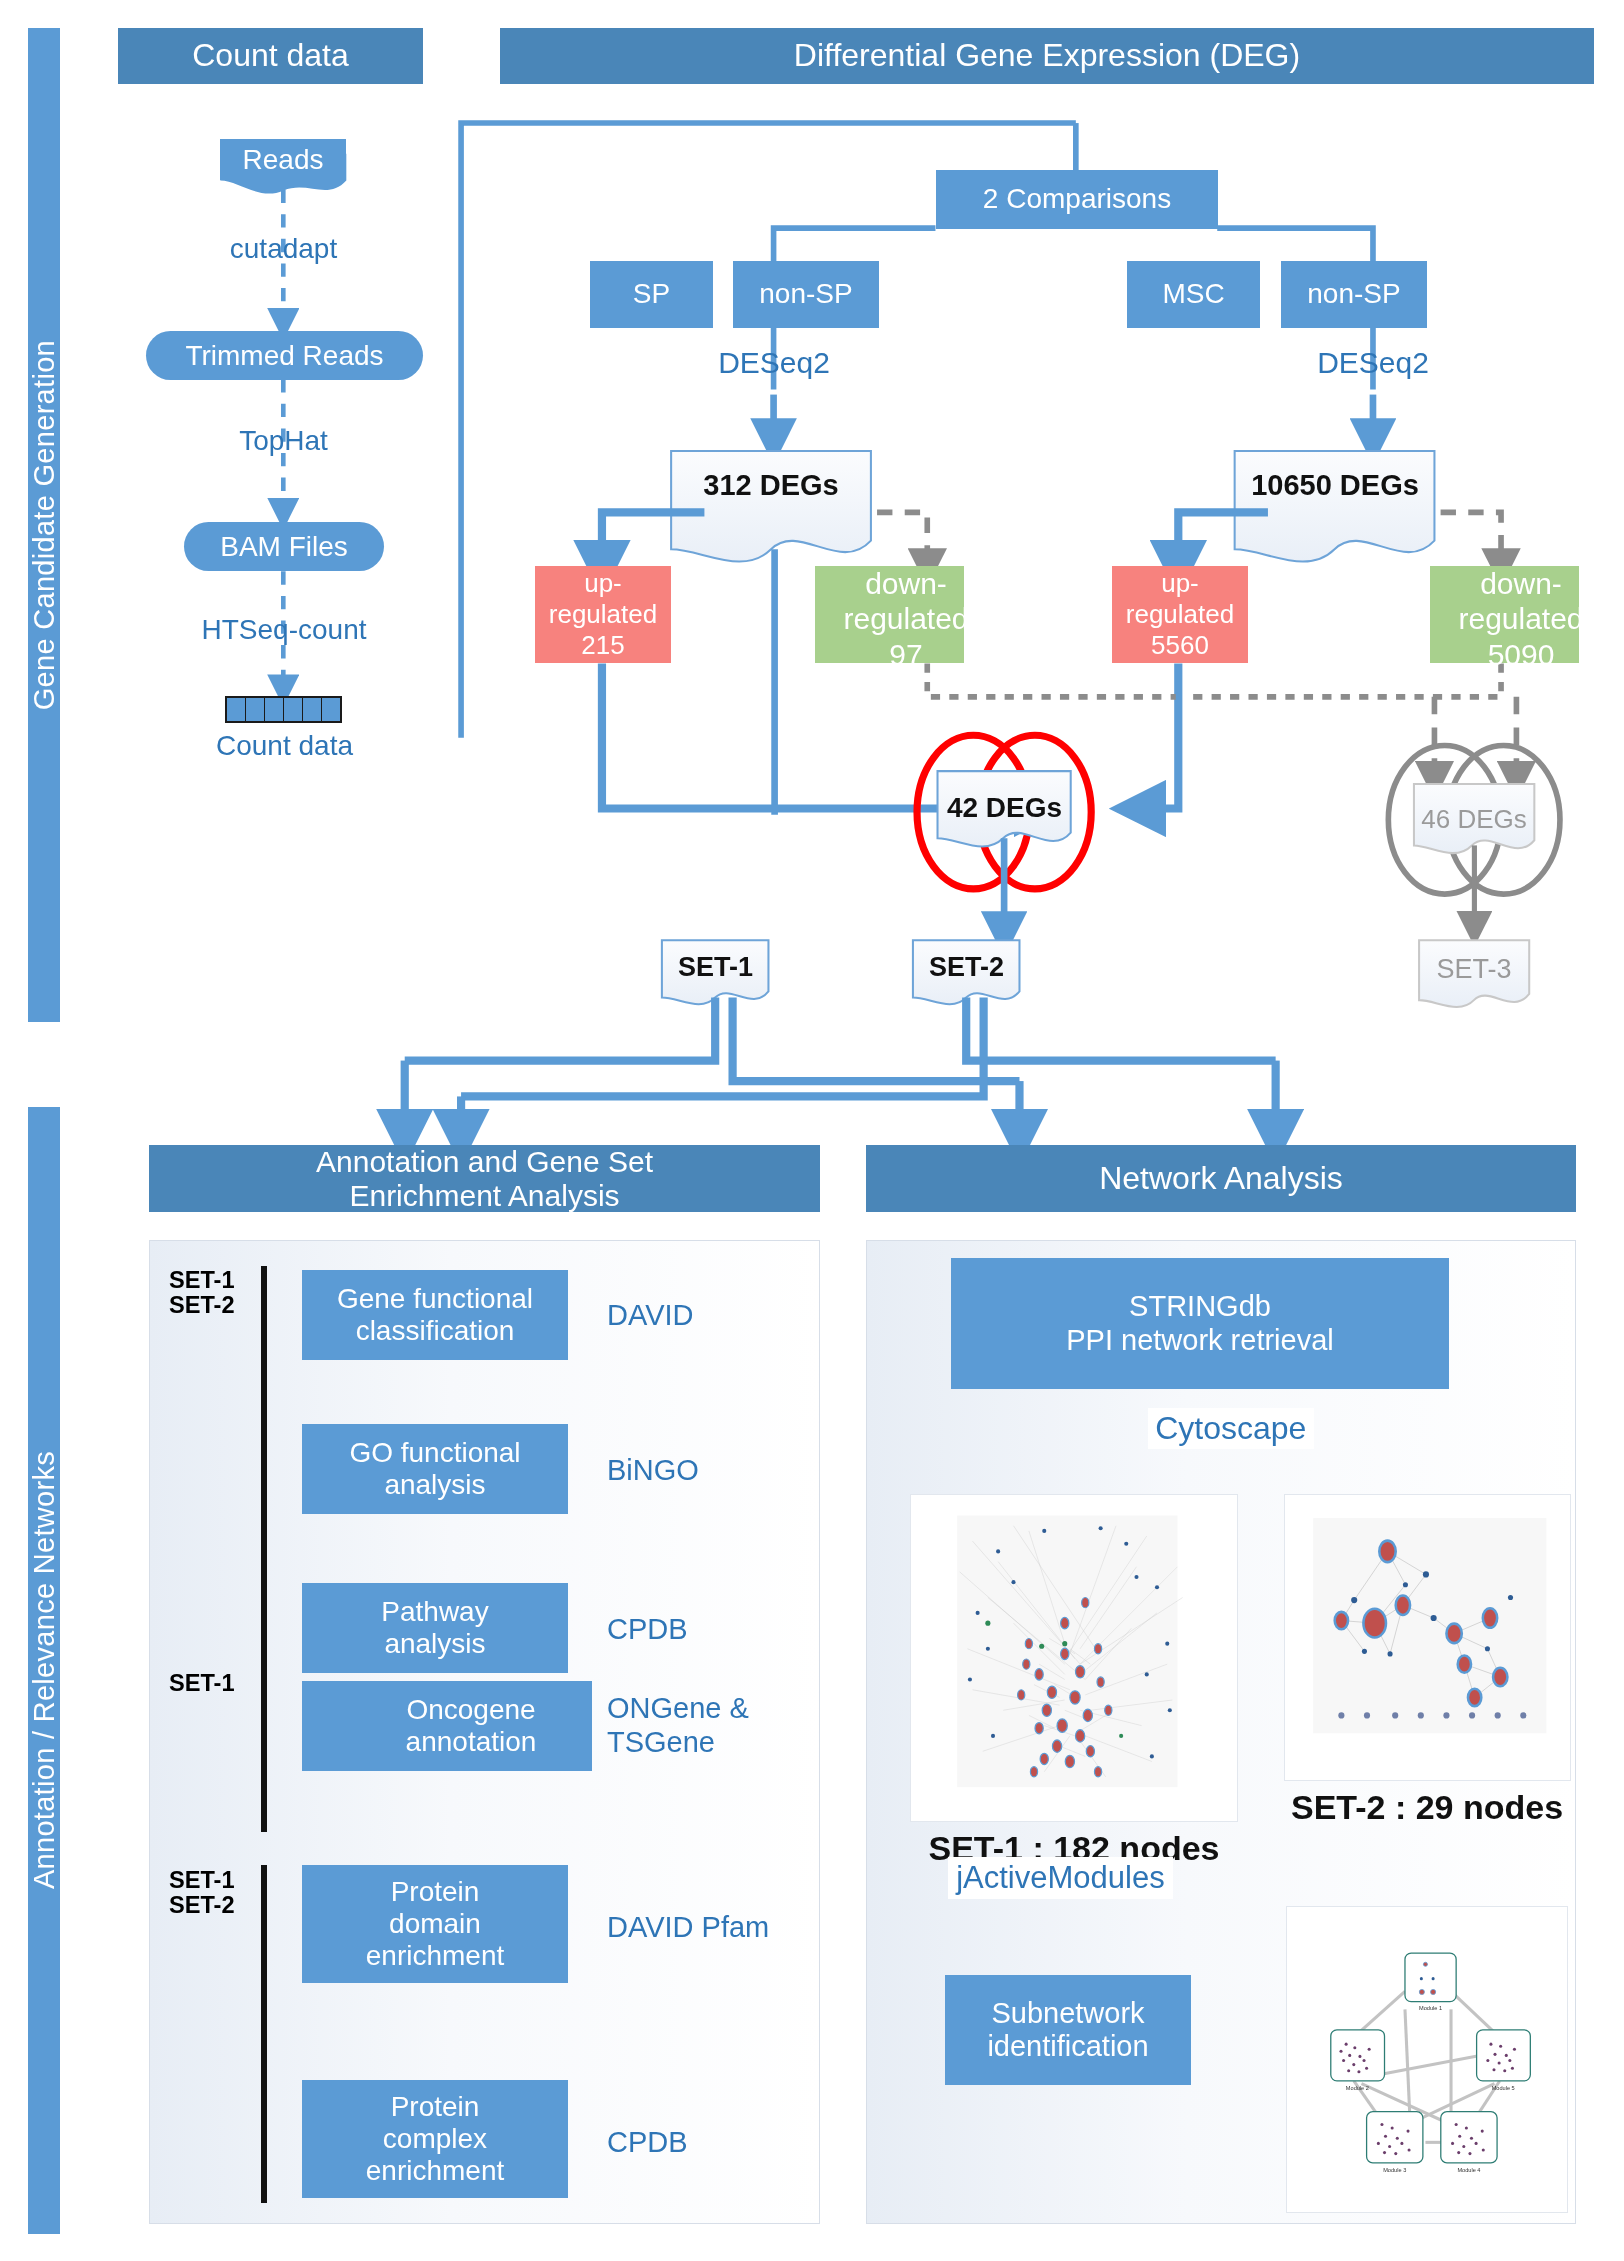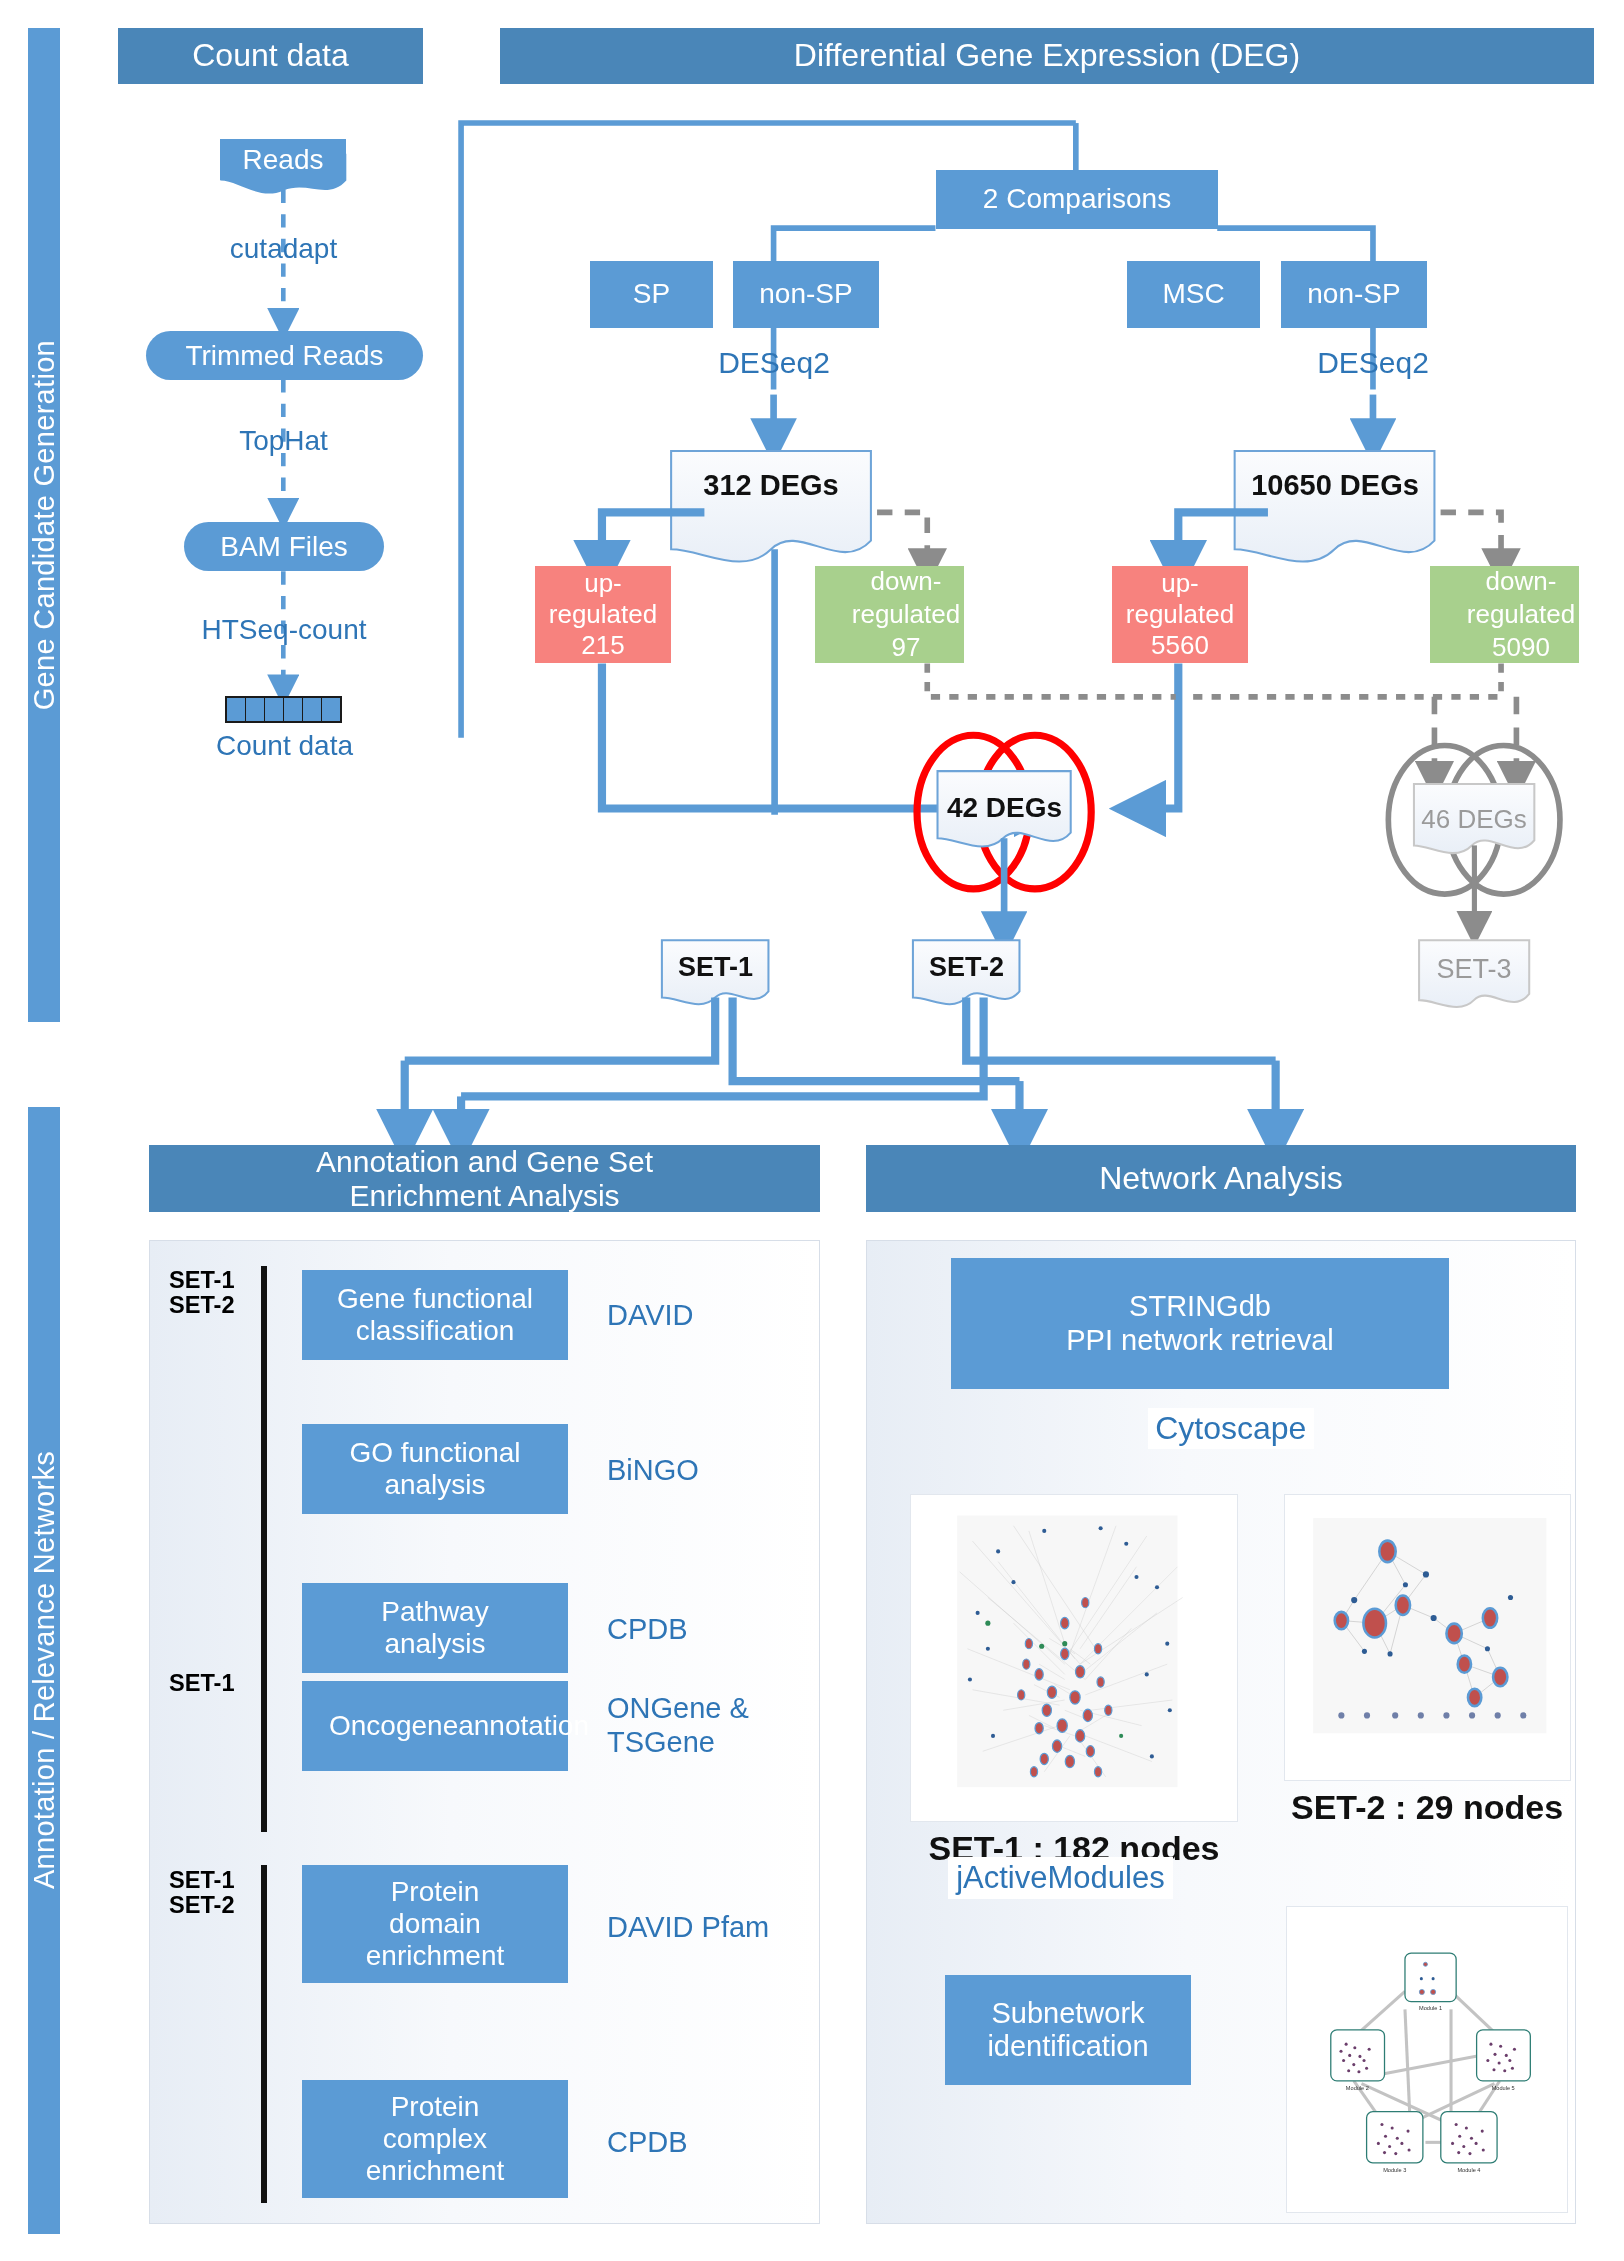--- a/index.html
+++ b/index.html
@@ -64,22 +64,22 @@
   .lbl.big { font-size: 30px; }
 
   
   .upreg {
     background:#F7827E; color:#fff;
     display:flex; align-items:center; justify-content:center;
     text-align:center; font-size:26px; line-height:1.18;
   }
   .downreg {
     background:#A8D08D; color:#fff;
-    display:flex; align-items:center; justify-content:space-between;
-    text-align:center; font-size:26px; line-height:1.18;padding-left:33px;
+    display:flex; align-items:center; justify-content:flex-start;
+    text-align:center; font-size:30px; line-height:1.18;padding-left:33px;
   }
 
   
   .panel {
     background: linear-gradient(to right,#E7EDF5 0%, #F7F9FC 45%, #ffffff 100%);
     border:0.5px solid #D7DEE8;
   }
   .setlabel {
     color:#000; font-size:23.6px; line-height:1.05; white-space:nowrap;
     font-weight:600;
@@ -304,21 +304,21 @@
 <div class="abs bbox" style="left:302px;top:1583px;width:266px;height:90px;flex-direction:column;">
   <div>Pathway</div>
   <div>analysis</div>
 </div>
 <div class="abs tool" style="left:607px;top:1613px;">CPDB</div>
 
 <div class="abs setlabel" style="left:169px;top:1671px;">
   <div>SET-1</div>
 </div>
 <div class="abs vrule" style="left:261px;top:1668px;width:5.6px;height:164px;"></div>
-<div class="abs bbox" style="left:302px;top:1681px;width:266px;height:90px;flex-direction:row;padding-left:48px;">
+<div class="abs bbox" style="left:302px;top:1681px;width:290px;height:90px;flex-direction:column;padding-left:48px;">
   <div>Oncogene</div>
   <div>annotation</div>
 </div>
 <div class="abs tool" style="left:607px;top:1691px;line-height:1.18;">
   <div>ONGene &amp;</div>
   <div>TSGene</div>
 </div>
 
 <div class="abs setlabel" style="left:169px;top:1868px;">
   <div>SET-1</div>

